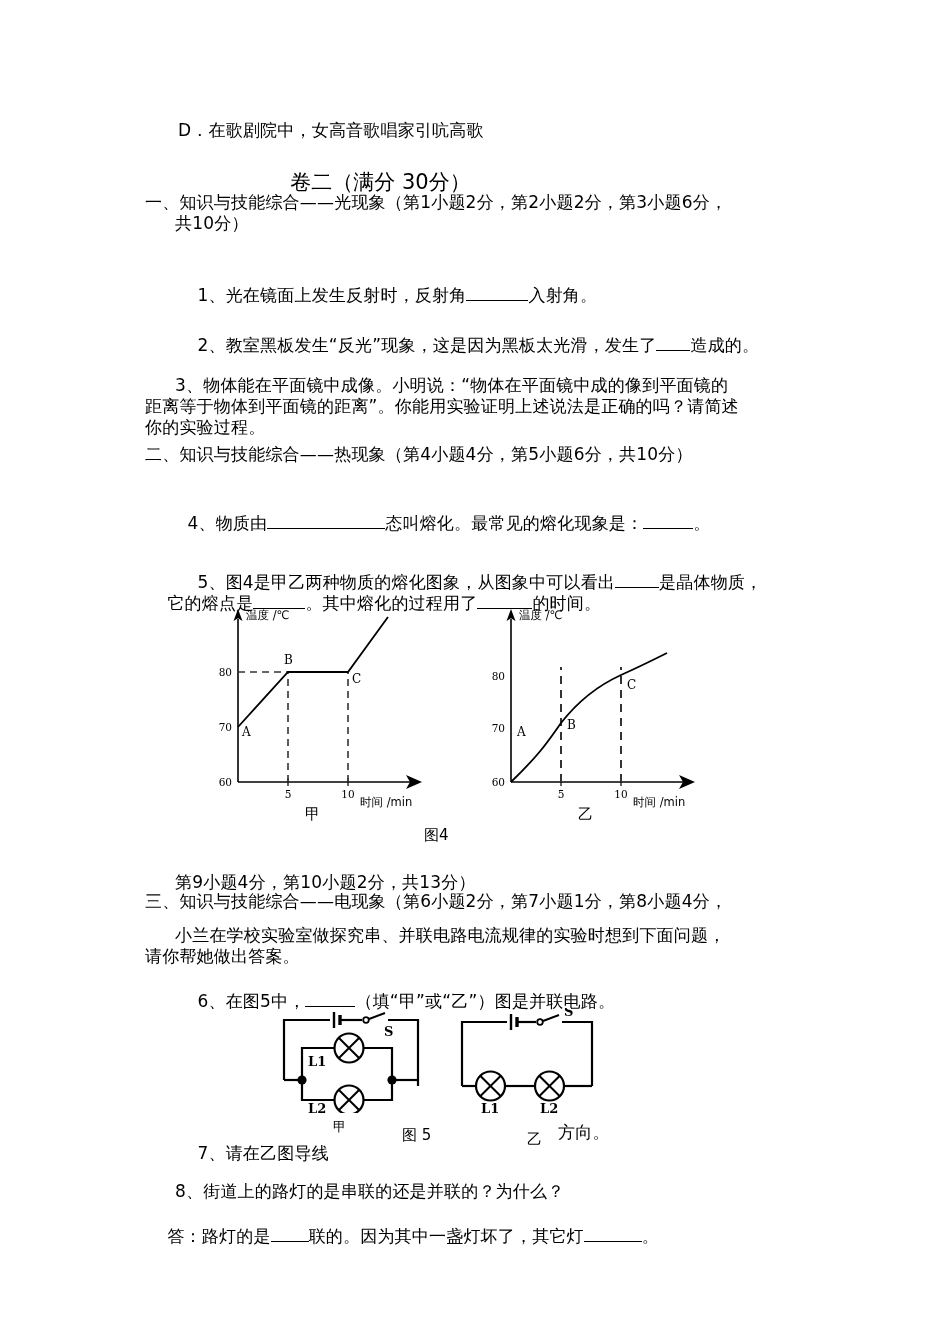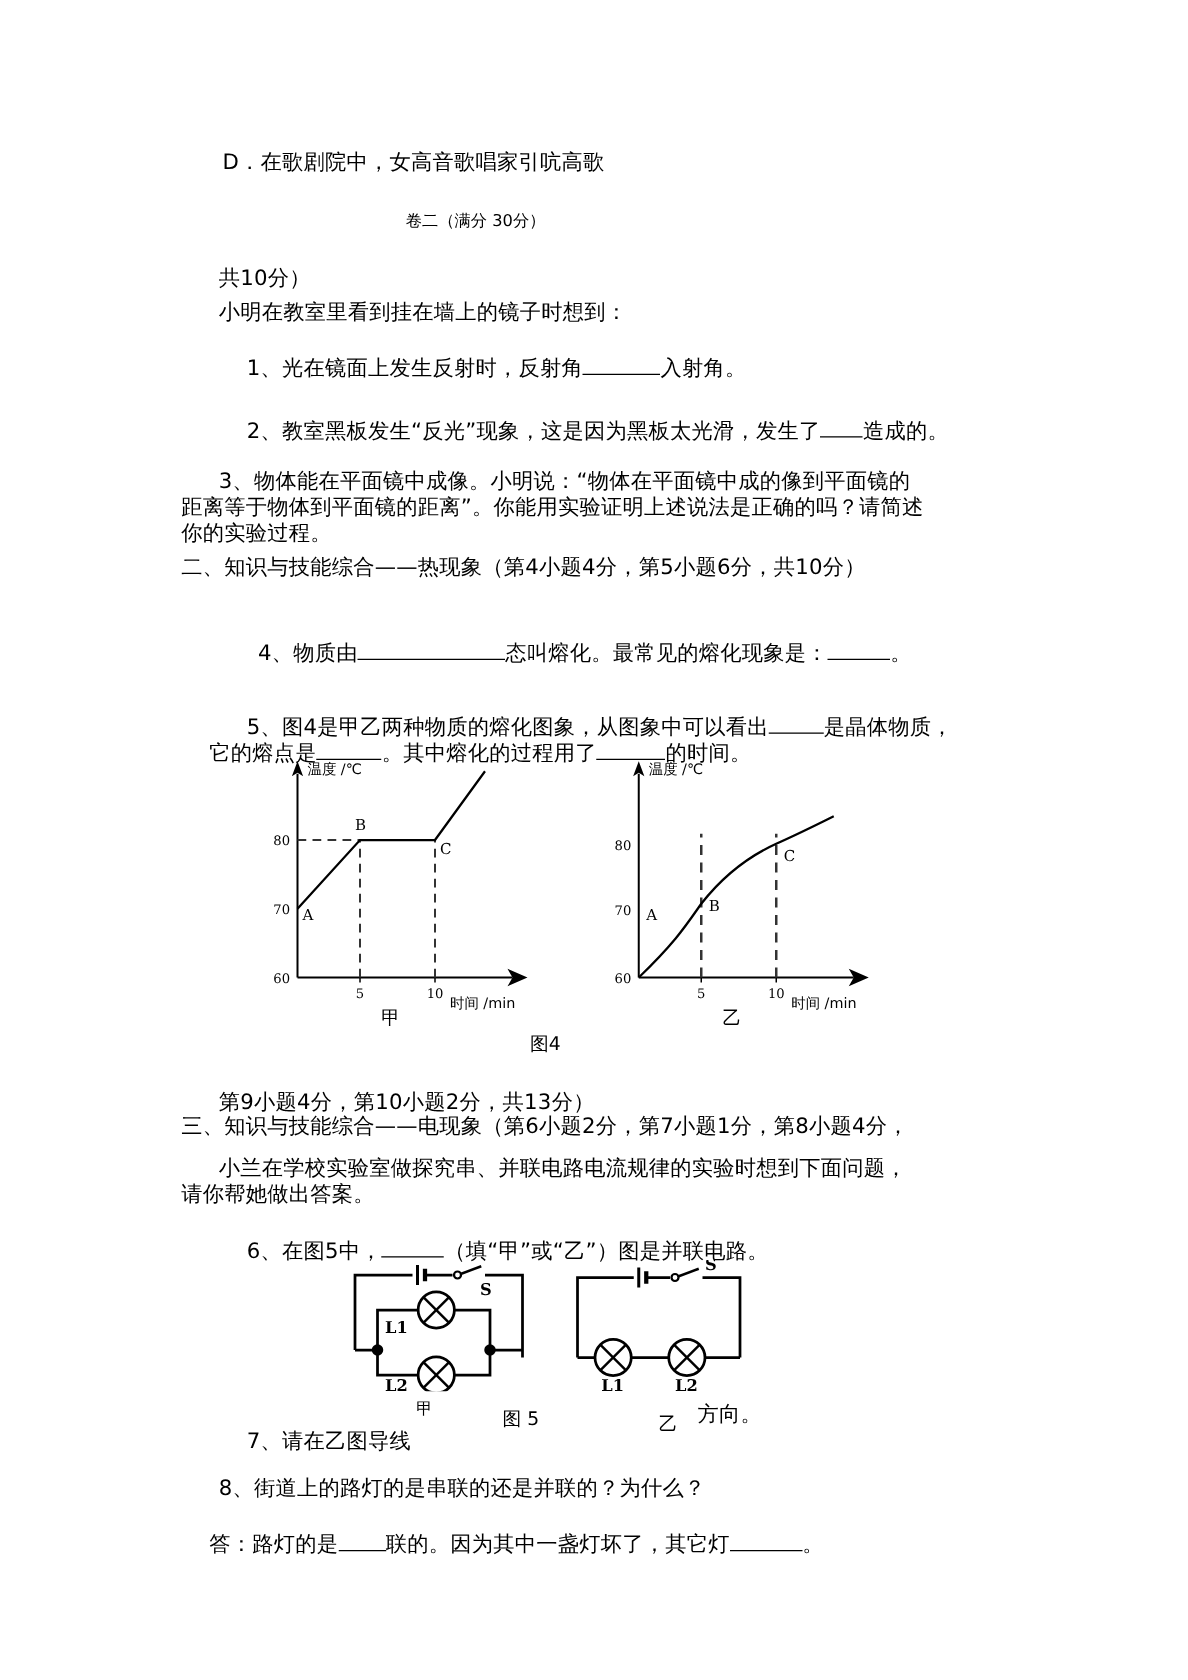--- a/index.html
+++ b/index.html
@@ -26,21 +26,21 @@
     font-size: 17px;
     line-height: 21px;
     white-space: pre;
     letter-spacing: 0.2px;
   }
   .center-line {
     position: absolute;
     width: 761px;
     left: 0;
     text-align: center;
-    font-size: 13px;
+    font-size: 21px;
     white-space: pre;
   }
   .blank {
     display: inline-block;
     border-bottom: 1px solid #000;
     vertical-align: baseline;
     height: 14px;
   }
   
   .fig {
@@ -72,39 +72,39 @@
 </style>
 </head>
 <body>
 
 <div class="page">
 
   <div class="tx" style="top:120px; left:178px;">D．在歌剧院中，女高音歌唱家引吭高歌</div>
 
   <div class="center-line" style="top:168px;">卷二（满分 30分）</div>
 
+  <div class="tx" style="top:192px; left:145px;">一、知识与技能综合——光现象（第1小题2分，第2小题2分，第3小题6分，</div>
   <div class="tx" style="top:213px; left:175px;">共10分）</div>
 
-  <div class="tx" style="top:240px; left:175px;">小明在教室里看到挂在墙上的镜子时想到：</div>
 
   <div class="tx" style="top:264px; left:175px;">
     <span>1、光在镜面上发生反射时，反射角</span><span class="blank" style="width:62px;"></span><span>入射角。</span>
   </div>
 
   <div class="tx" style="top:314px; left:175px;">
     <span>2、教室黑板发生“反光”现象，这是因为黑板太光滑，发生了</span><span class="blank" style="width:34px;"></span><span>造成的。</span>
   </div>
 
   <div class="tx" style="top:375px; left:175px;">3、物体能在平面镜中成像。小明说：“物体在平面镜中成的像到平面镜的</div>
   <div class="tx" style="top:396px; left:145px;">距离等于物体到平面镜的距离”。你能用实验证明上述说法是正确的吗？请简述</div>
   <div class="tx" style="top:417px; left:145px;">你的实验过程。</div>
 
   <div class="tx" style="top:444px; left:145px;">二、知识与技能综合——热现象（第4小题4分，第5小题6分，共10分）</div>
 
-  <div class="tx" style="top:492px; left:184px;">
+  <div class="tx" style="top:492px; left:165px;">
     <span>4、物质由</span><span class="blank" style="width:118px;"></span><span>态叫熔化。最常见的熔化现象是：</span><span class="blank" style="width:50px;"></span><span>。</span>
   </div>
 
   <div class="tx" style="top:551px; left:175px;">
     <span>5、图4是甲乙两种物质的熔化图象，从图象中可以看出</span><span class="blank" style="width:44px;"></span><span>是晶体物质，</span>
   </div>
   <div class="tx" style="top:572px; left:145px;">
     <span>它的熔点是</span><span class="blank" style="width:52px;"></span><span>。其中熔化的过程用了</span><span class="blank" style="width:55px;"></span><span>的时间。</span>
   </div>
 

